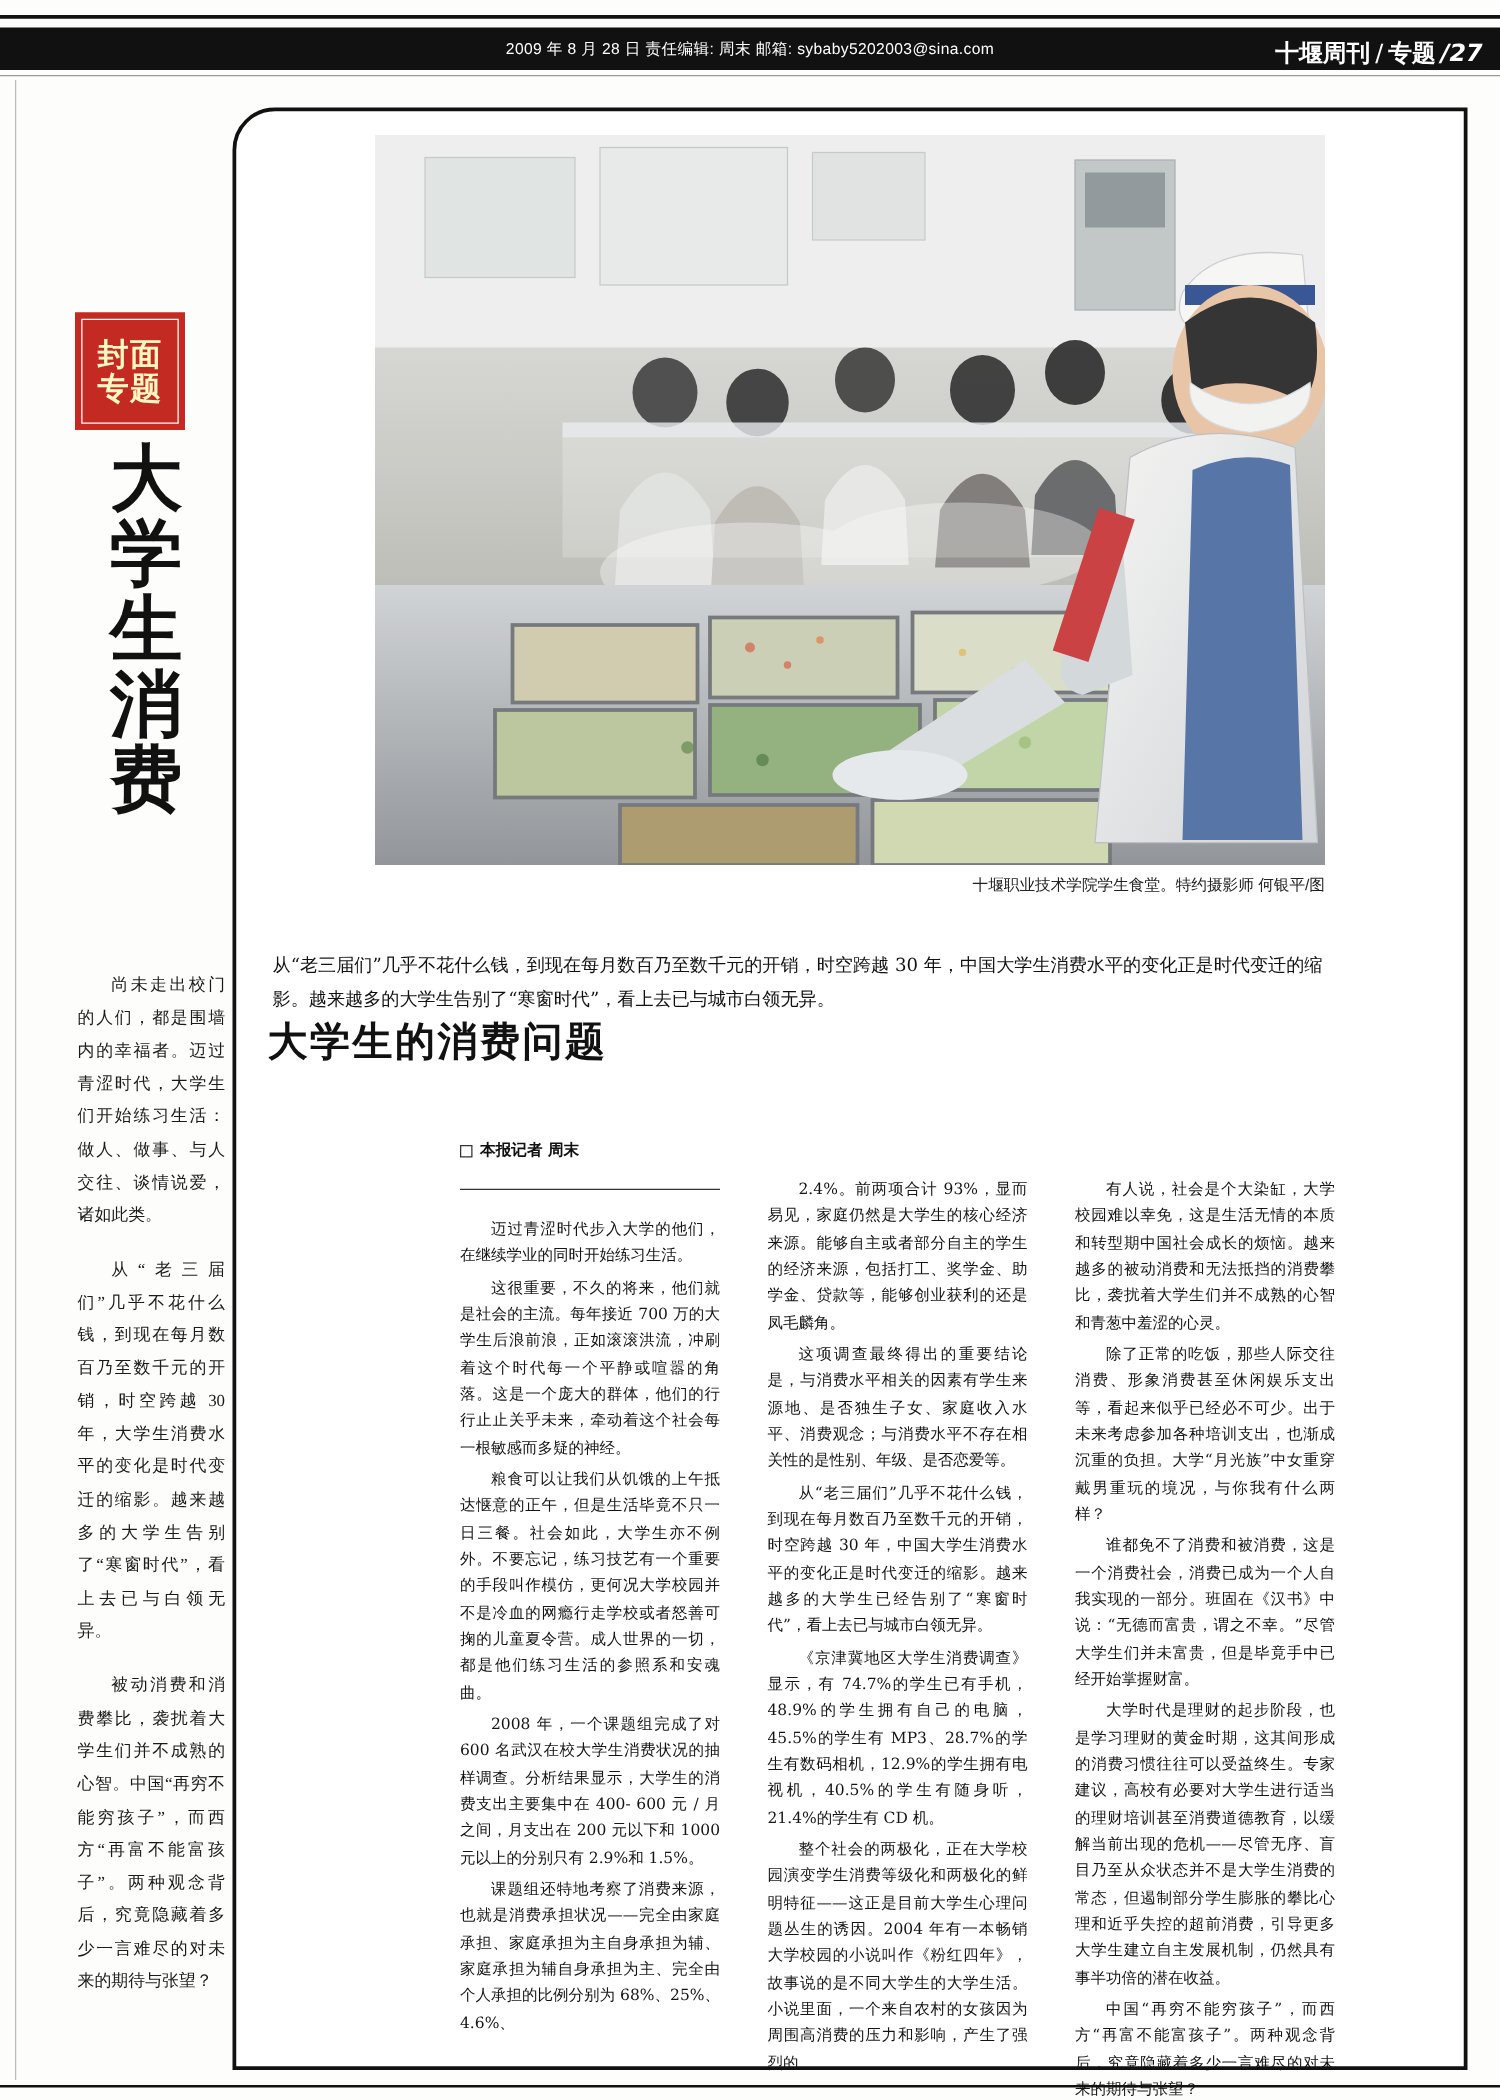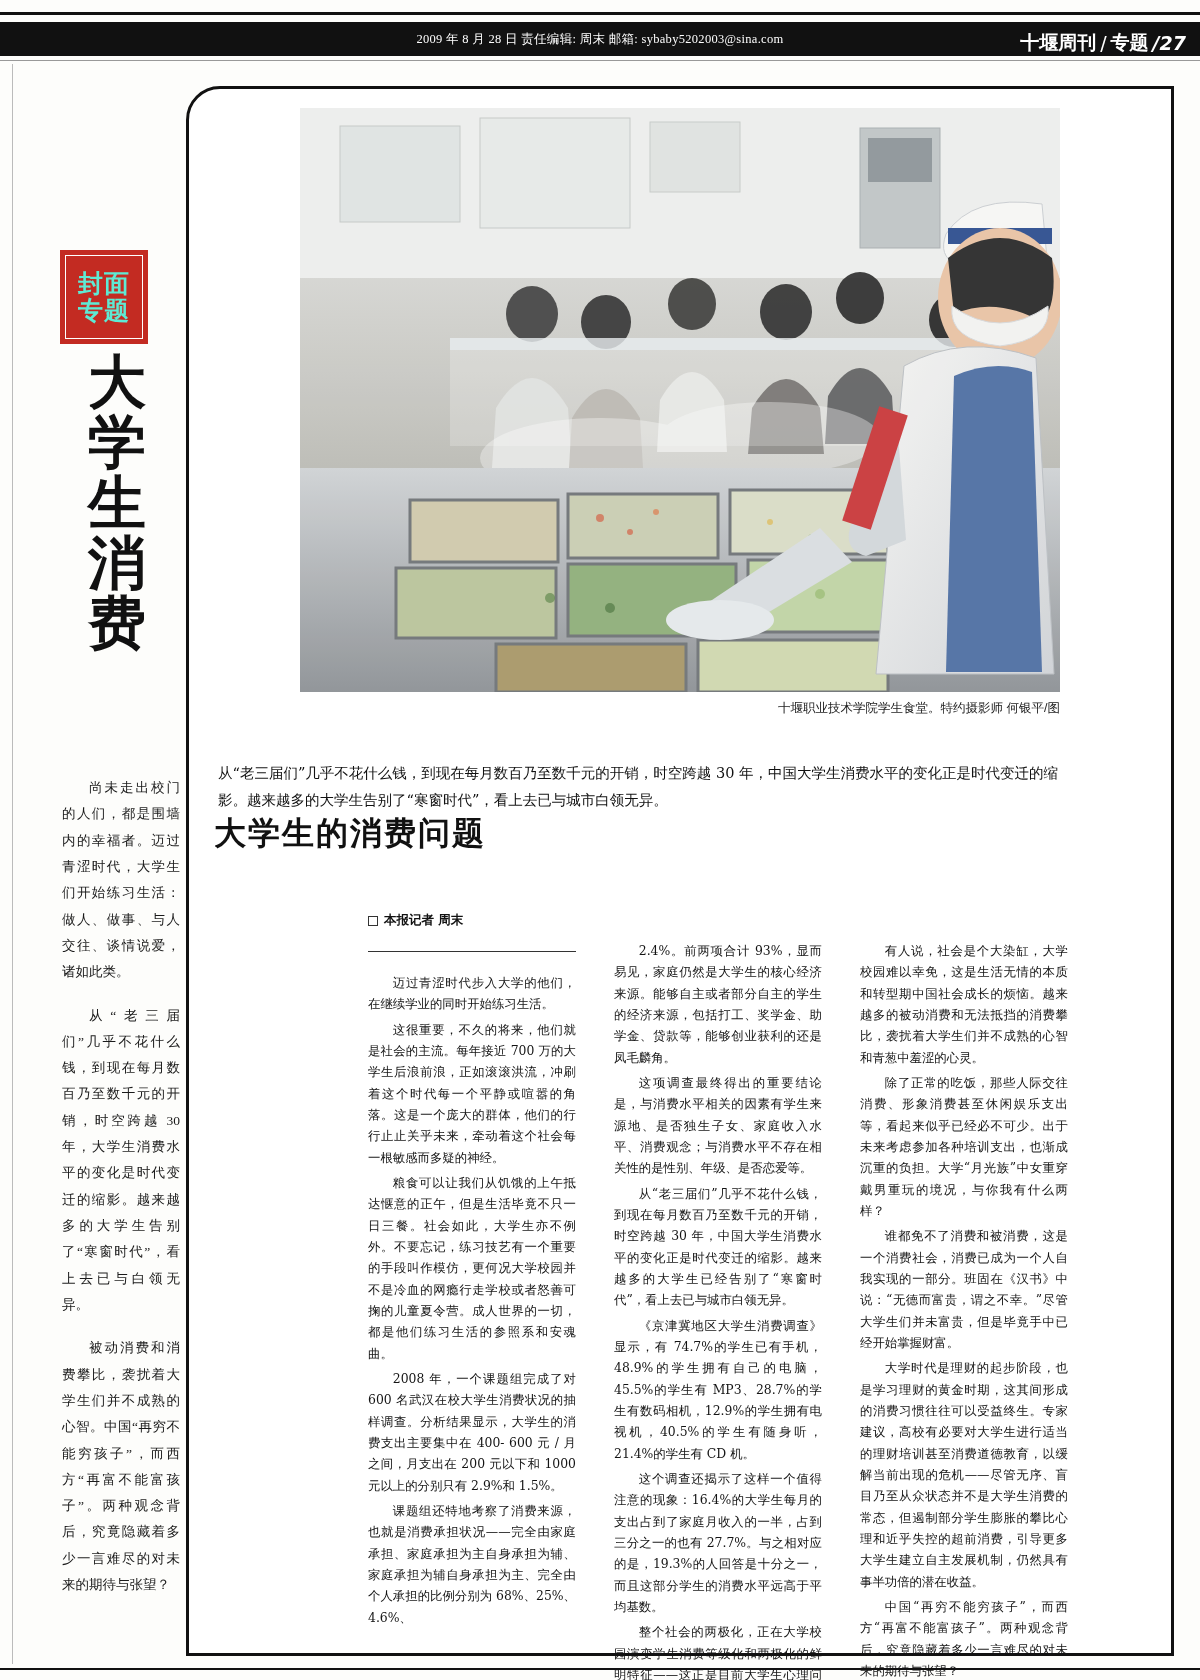--- a/index.html
+++ b/index.html
@@ -19,21 +19,21 @@
   .topbar{
     position:absolute;left:0;top:22px;width:1200px;height:34px;
     background:#111;
   }
   .topbar-inner{
     position:absolute;left:0;top:0;width:1200px;height:34px;
     display:flex;align-items:center;justify-content:center;
   }
   .topbar-meta{
     color:#fff;font-size:12.5px;letter-spacing:.3px;
-    font-family:Liberation Serif, serif;
+    font-family:Liberation Sans, sans-serif;
     white-space:nowrap;
   }
   .masthead{
     position:absolute;right:14px;top:0;height:42px;
     display:flex;align-items:center;gap:4px;color:#fff;
     font-size:19px;font-weight:bold;white-space:nowrap;
   }
   .masthead .slash{font-weight:normal;font-size:19px;}
   .masthead .pg{font-size:19px;font-weight:bold;font-style:italic;}
 
@@ -45,21 +45,21 @@
   .seal{
     position:absolute;left:60px;top:250px;
     width:88px;height:94px;border:3px solid #c32b22;
     background:#c32b22;
     display:flex;align-items:center;justify-content:center;
     box-sizing:border-box;
   }
   .seal-inner{
     width:76px;height:82px;border:1px solid #fff;
     display:flex;flex-direction:column;align-items:center;justify-content:center;
-    color:#5eead4;font-size:25px;line-height:1.08;font-weight:bold;
+    color:#fef9c3;font-size:25px;line-height:1.08;font-weight:bold;
     font-family:"DejaVu Sans","Liberation Sans",sans-serif;
     letter-spacing:1px;
   }
   .vtitle{
     position:absolute;left:62px;top:352px;width:110px;
     font-size:58px;line-height:1.04;font-weight:bold;
     color:#111;
     font-family:"DejaVu Serif","Liberation Serif",serif;
     letter-spacing:0px;
   }
@@ -282,21 +282,20 @@
       <p>这很重要，不久的将来，他们就是社会的主流。每年接近 700 万的大学生后浪前浪，正如滚滚洪流，冲刷着这个时代每一个平静或喧嚣的角落。这是一个庞大的群体，他们的行行止止关乎未来，牵动着这个社会每一根敏感而多疑的神经。</p>
       <p>粮食可以让我们从饥饿的上午抵达惬意的正午，但是生活毕竟不只一日三餐。社会如此，大学生亦不例外。不要忘记，练习技艺有一个重要的手段叫作模仿，更何况大学校园并不是冷血的网瘾行走学校或者怒善可掬的儿童夏令营。成人世界的一切，都是他们练习生活的参照系和安魂曲。</p>
       <p>2008 年，一个课题组完成了对 600 名武汉在校大学生消费状况的抽样调查。分析结果显示，大学生的消费支出主要集中在 400- 600 元 / 月之间，月支出在 200 元以下和 1000 元以上的分别只有 2.9%和 1.5%。</p>
       <p>课题组还特地考察了消费来源，也就是消费承担状况——完全由家庭承担、家庭承担为主自身承担为辅、家庭承担为辅自身承担为主、完全由个人承担的比例分别为 68%、25%、4.6%、</p>
     </div>
     <div class="col col2">
       <p>2.4%。前两项合计 93%，显而易见，家庭仍然是大学生的核心经济来源。能够自主或者部分自主的学生的经济来源，包括打工、奖学金、助学金、贷款等，能够创业获利的还是凤毛麟角。</p>
       <p>这项调查最终得出的重要结论是，与消费水平相关的因素有学生来源地、是否独生子女、家庭收入水平、消费观念；与消费水平不存在相关性的是性别、年级、是否恋爱等。</p>
       <p>从“老三届们”几乎不花什么钱，到现在每月数百乃至数千元的开销，时空跨越 30 年，中国大学生消费水平的变化正是时代变迁的缩影。越来越多的大学生已经告别了“寒窗时代”，看上去已与城市白领无异。</p>
       <p>《京津冀地区大学生消费调查》显示，有 74.7%的学生已有手机，48.9%的学生拥有自己的电脑，45.5%的学生有 MP3、28.7%的学生有数码相机，12.9%的学生拥有电视机，40.5%的学生有随身听，21.4%的学生有 CD 机。</p>
-      <p>这个调查还揭示了这样一个值得注意的现象：16.4%的大学生每月的支出占到了家庭月收入的一半，占到三分之一的也有 27.7%。与之相对应的是，19.3%的人回答是十分之一，而且这部分学生的消费水平远高于平均基数。</p>
       <p>整个社会的两极化，正在大学校园演变学生消费等级化和两极化的鲜明特征——这正是目前大学生心理问题丛生的诱因。2004 年有一本畅销大学校园的小说叫作《粉红四年》，故事说的是不同大学生的大学生活。小说里面，一个来自农村的女孩因为周围高消费的压力和影响，产生了强烈的</p>
     </div>
     <div class="col col3">
       <p>有人说，社会是个大染缸，大学校园难以幸免，这是生活无情的本质和转型期中国社会成长的烦恼。越来越多的被动消费和无法抵挡的消费攀比，袭扰着大学生们并不成熟的心智和青葱中羞涩的心灵。</p>
       <p>除了正常的吃饭，那些人际交往消费、形象消费甚至休闲娱乐支出等，看起来似乎已经必不可少。出于未来考虑参加各种培训支出，也渐成沉重的负担。大学“月光族”中女重穿戴男重玩的境况，与你我有什么两样？</p>
       <p>谁都免不了消费和被消费，这是一个消费社会，消费已成为一个人自我实现的一部分。班固在《汉书》中说：“无德而富贵，谓之不幸。”尽管大学生们并未富贵，但是毕竟手中已经开始掌握财富。</p>
       <p>大学时代是理财的起步阶段，也是学习理财的黄金时期，这其间形成的消费习惯往往可以受益终生。专家建议，高校有必要对大学生进行适当的理财培训甚至消费道德教育，以缓解当前出现的危机——尽管无序、盲目乃至从众状态并不是大学生消费的常态，但遏制部分学生膨胀的攀比心理和近乎失控的超前消费，引导更多大学生建立自主发展机制，仍然具有事半功倍的潜在收益。</p>
       <p>中国“再穷不能穷孩子”，而西方“再富不能富孩子”。两种观念背后，究竟隐藏着多少一言难尽的对未来的期待与张望？</p>
     </div>
   </div>

